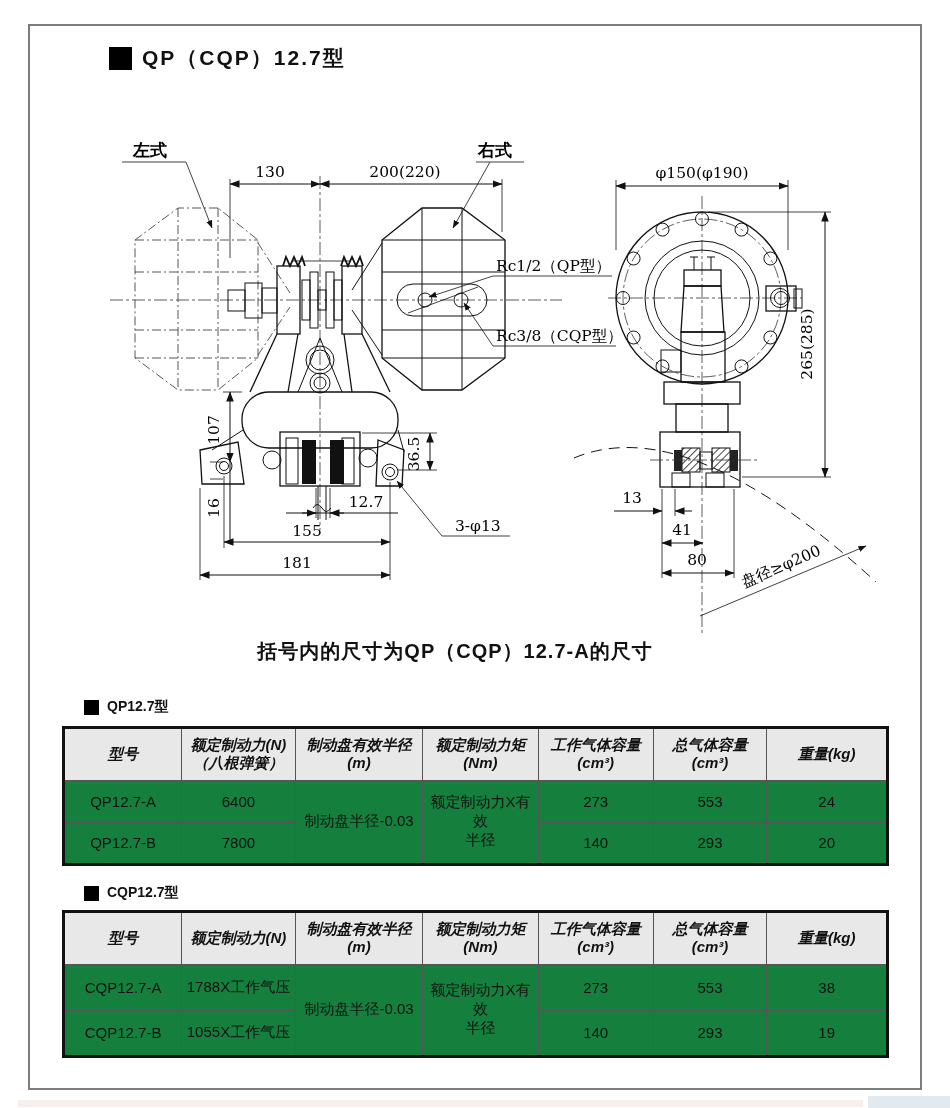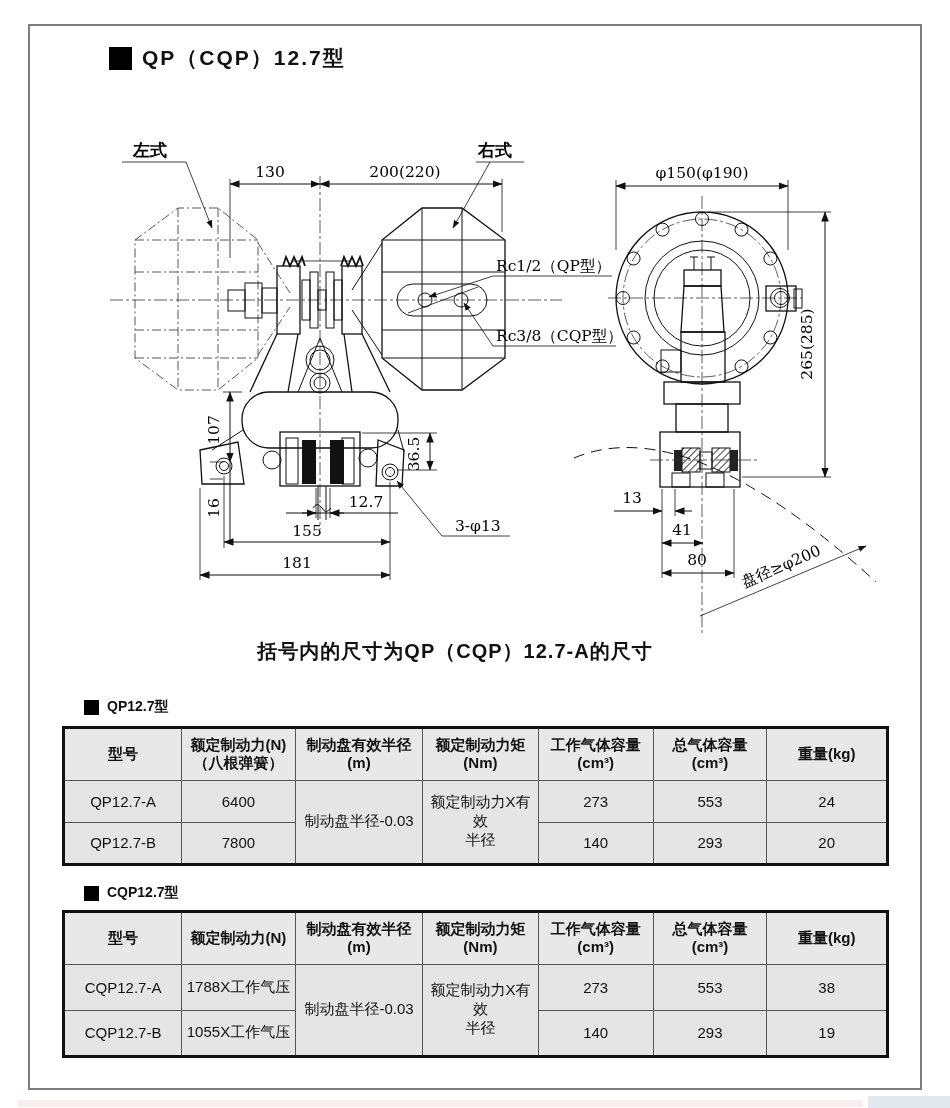--- a/index.html
+++ b/index.html
@@ -18,23 +18,23 @@
   .sec-head{position:absolute;display:flex;align-items:center;gap:8px;font-size:14px;font-weight:bold;}
   .sec-head .sq{width:15px;height:15px;}
   #sec1{left:84px;top:698px;} #sec2{left:84px;top:884px;}
   
   table.spec{position:absolute;left:63px;width:825px;border-collapse:collapse;table-layout:fixed;
              font-size:15px;text-align:center;}
   #t1{top:727px;} #t2{top:911px;}
   table.spec th,table.spec td{border:1px solid #555;padding:0 3px;}
   table.spec{border:2px solid #111;outline:1px solid #111;}
   table.spec thead th{background:#e8e8e8;font-weight:bold;white-space:pre-line;line-height:1.25;}
-  table.spec thead tr{height:52px;}
+  table.spec thead tr{height:52px;font-style:italic;}
   #t1 tbody tr{height:42px;} #t2 tbody tr{height:46px;}
-  table.spec td{background:#e5e5e5;font-weight:normal;white-space:pre-line;}
+  table.spec td{background:#15803d;font-weight:normal;white-space:pre-line;}
   
   #draw{position:absolute;left:30px;top:118px;width:890px;height:518px;}
   .dim{stroke:#111;stroke-width:1;fill:none;}
   .ext{stroke:#111;stroke-width:0.8;fill:none;}
   .out{stroke:#111;stroke-width:1.3;fill:none;}
   .out2{stroke:#111;stroke-width:1;fill:none;}
   .cl{stroke:#333;stroke-width:0.8;fill:none;stroke-dasharray:13 3 3 3;}
   .ph{stroke:#444;stroke-width:0.9;fill:none;stroke-dasharray:9 3 2 3;}
   .dsh{stroke:#111;stroke-width:1;fill:none;stroke-dasharray:11 7;}
   text.dimtxt{font-family:"DejaVu Serif",serif;font-size:15.5px;fill:#000;}

